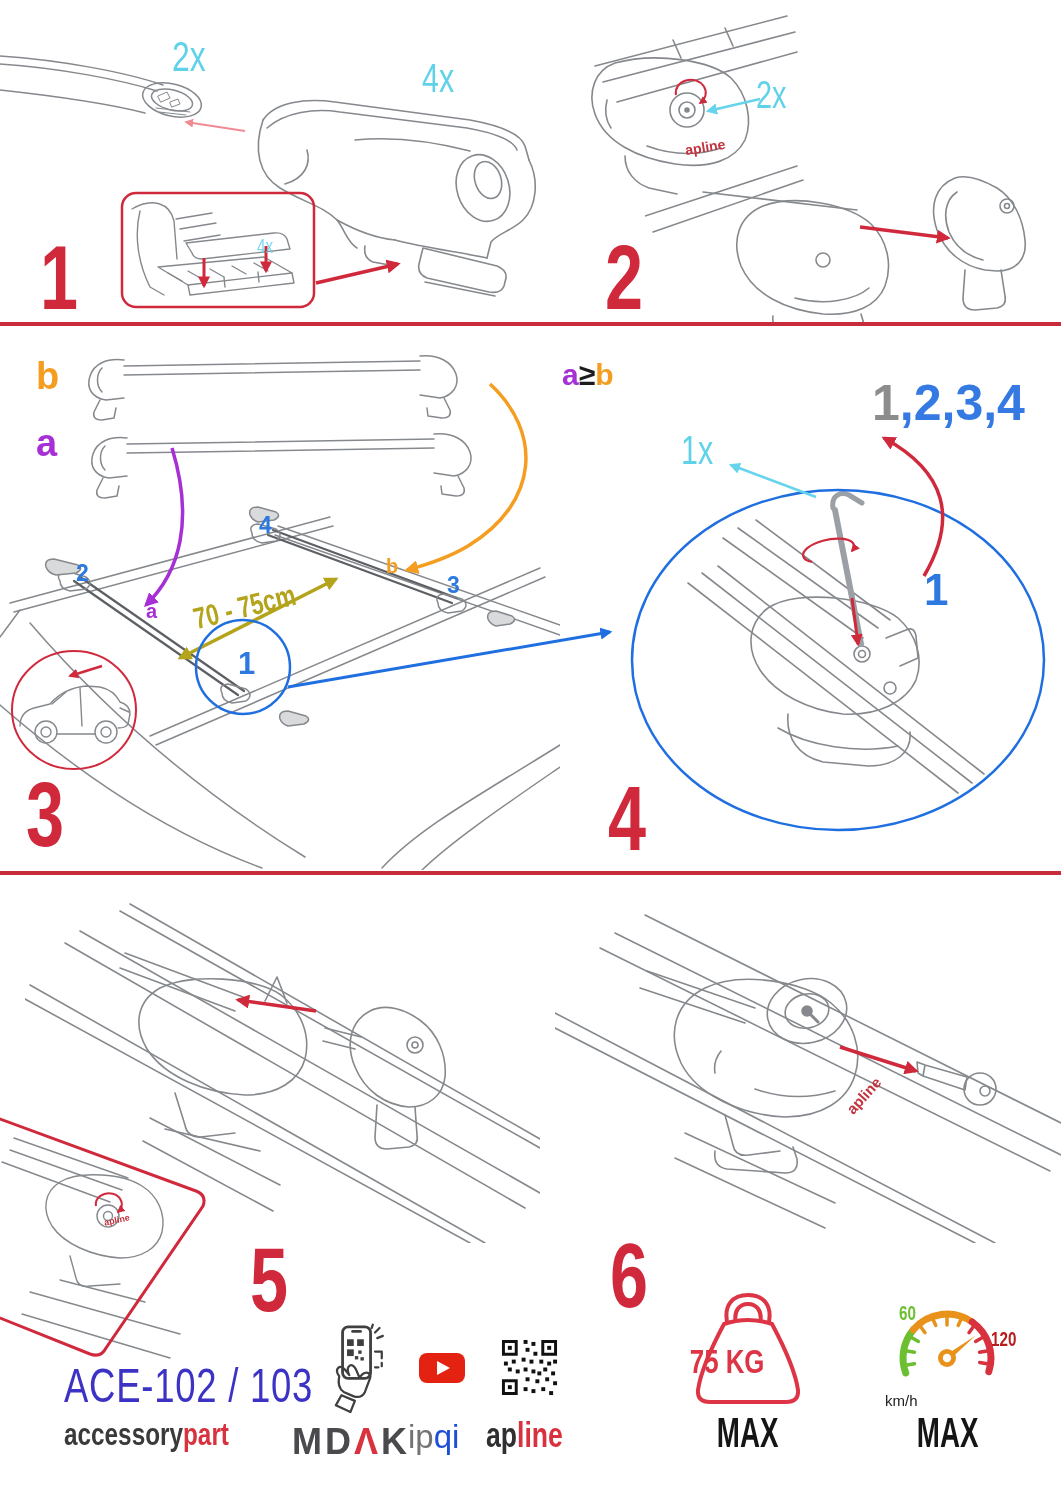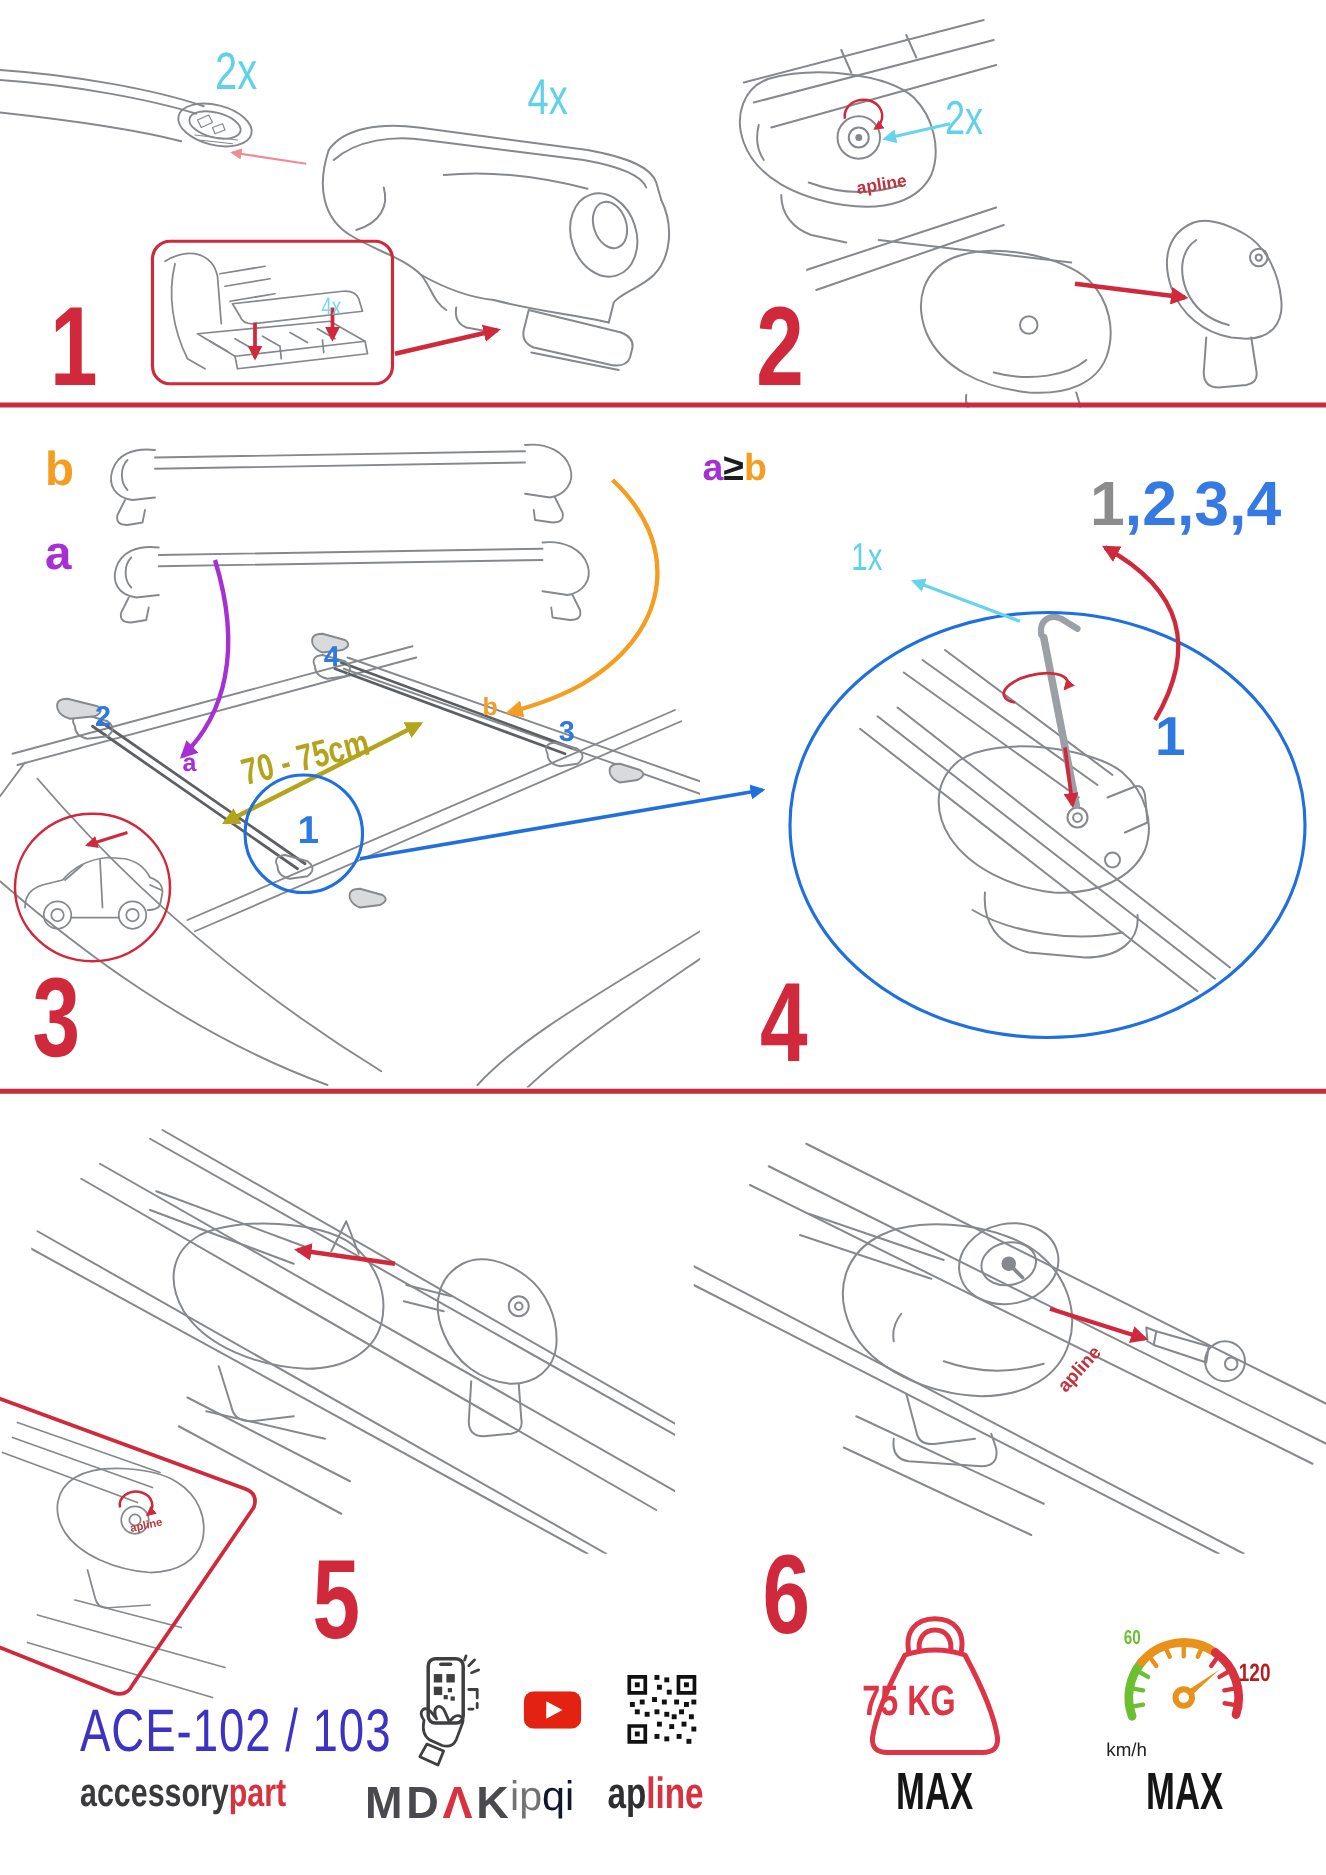--- a/index.html
+++ b/index.html
@@ -262,21 +262,21 @@
   <span class="lbl" style="left:146px;top:601px;font-size:20px;font-weight:700;color:#a62fd6">a</span>
   <span class="lbl" style="left:238px;top:648px;font-size:31px;font-weight:700;color:#2e79e0">1</span>
   <span class="lbl" style="left:192px;top:588px;font-size:30px;font-weight:700;color:#b3a41c;transform:rotate(-14deg)"><span class="cx">70 - 75cm</span></span>
 
   <span class="lbl" style="left:562px;top:360px;font-size:30px;font-weight:700">
     <span style="color:#a62fd6">a</span><span style="color:#1c1c1c">≥</span><span style="color:#f59d20">b</span>
   </span>
   <span class="lbl" style="left:872px;top:378px;font-size:50px;font-weight:700">
     <span style="color:#8c8c8c">1</span><span style="color:#3579e2">,2,3,4</span>
   </span>
-  <span class="lbl cyan" style="left:681px;top:430px;font-size:31px;font-weight:400"><span class="cx">1x</span></span>
+  <span class="lbl cyan" style="left:681px;top:430px;font-size:40px;font-weight:400"><span class="cx">1x</span></span>
   <span class="lbl" style="left:924px;top:568px;font-size:44px;font-weight:700;color:#2e79e0">1</span>
 
   <span class="lbl" style="left:104px;top:1216px;font-size:9px;font-weight:700;color:#c2333f;transform:rotate(-12deg)">apline</span>
   <span class="lbl" style="left:842px;top:1088px;font-size:15px;font-weight:700;color:#c2333f;transform:rotate(-48deg)">apline</span>
 
   <span class="lbl" style="left:64px;top:1362px;font-size:48px;font-weight:400;color:#3c32c4;letter-spacing:1px"><span class="cx">ACE-102 / 103</span></span>
   <span class="lbl" style="left:64px;top:1418px;font-size:32px;font-weight:700">
     <span class="cx"><span style="color:#3a3a3c">accessory</span><span style="color:#d8323e">part</span></span>
   </span>
 
@@ -298,21 +298,21 @@
   </svg>
   <span class="lbl" style="left:292px;top:1424px;font-size:36px;font-weight:700;letter-spacing:3px">
     <span style="color:#4a4a4e">MD</span><span style="color:#d8323e">Λ</span><span style="color:#4a4a4e">K</span>
   </span>
 
   <svg class="abs" style="left:419px;top:1353px" width="46" height="30" viewBox="0 0 46 30">
     <rect x="0" y="0" width="46" height="30" rx="8" fill="#e32212"></rect>
     <path d="M18,8 L18,22 L31,15 Z" fill="#fff"></path>
   </svg>
   <span class="lbl" style="left:408px;top:1420px;font-size:33px;font-weight:500">
-    <span style="color:#737373">ip</span><span style="color:#0f172a">qi</span>
+    <span style="color:#737373">ip</span><span style="color:#1d4ed8">qi</span>
   </span>
 
   <svg class="abs" style="left:500px;top:1338px" width="59" height="59" viewBox="0 0 60 60">
     <g fill="#111">
       <path d="M2,2 h16 v16 h-16 z M5,5 v10 h10 v-10 z" fill-rule="evenodd"></path>
       <rect x="8" y="8" width="4" height="4"></rect>
       <path d="M42,2 h16 v16 h-16 z M45,5 v10 h10 v-10 z" fill-rule="evenodd"></path>
       <rect x="48" y="8" width="4" height="4"></rect>
       <path d="M2,42 h16 v16 h-16 z M5,45 v10 h10 v-10 z" fill-rule="evenodd"></path>
       <rect x="8" y="48" width="4" height="4"></rect>
@@ -366,18 +366,18 @@
     <g stroke="#e8921c" stroke-width="3.5">
       <path d="M35,27.8 L40,34.7 M47.6,20.5 L50.8,27.4 M62,18 L62,27 M76.4,20.5 L73.2,27.4"></path>
     </g>
     <g stroke="#d8323e" stroke-width="3.5">
       <path d="M89,27.8 L84,34.7 M98.4,39 L90.6,43.5 M103.4,52.7 L94.5,54.3 M103.6,66.1 L94.7,64.6"></path>
     </g>
     <polygon points="63.9,62.4 90.4,37.8 60.2,57.6" fill="#e8921c" stroke="none"></polygon>
     <circle cx="62" cy="60" r="9" fill="#e8921c" stroke="none"></circle>
     <circle cx="62" cy="60" r="4.2" fill="#fff" stroke="none"></circle>
   </svg>
-  <span class="lbl" style="left:899px;top:1303px;font-size:16px;font-weight:700;color:#6cbf30"><span class="cx">60</span></span>
+  <span class="lbl" style="left:899px;top:1303px;font-size:20px;font-weight:700;color:#6cbf30"><span class="cx">60</span></span>
   <span class="lbl" style="left:991px;top:1329px;font-size:20px;font-weight:700;color:#b91c1c"><span class="cx">120</span></span>
   <span class="lbl" style="left:885px;top:1393px;width:125px;text-align:left;font-size:15px;font-weight:400;color:#222">km/h</span>
   <span class="lbl" style="left:885px;top:1412px;width:125px;text-align:center;font-size:42px;font-weight:600;color:#151515"><span class="cxc" style="transform:scaleX(.66)">MAX</span></span>
 
 </div>
 
 </body></html>

